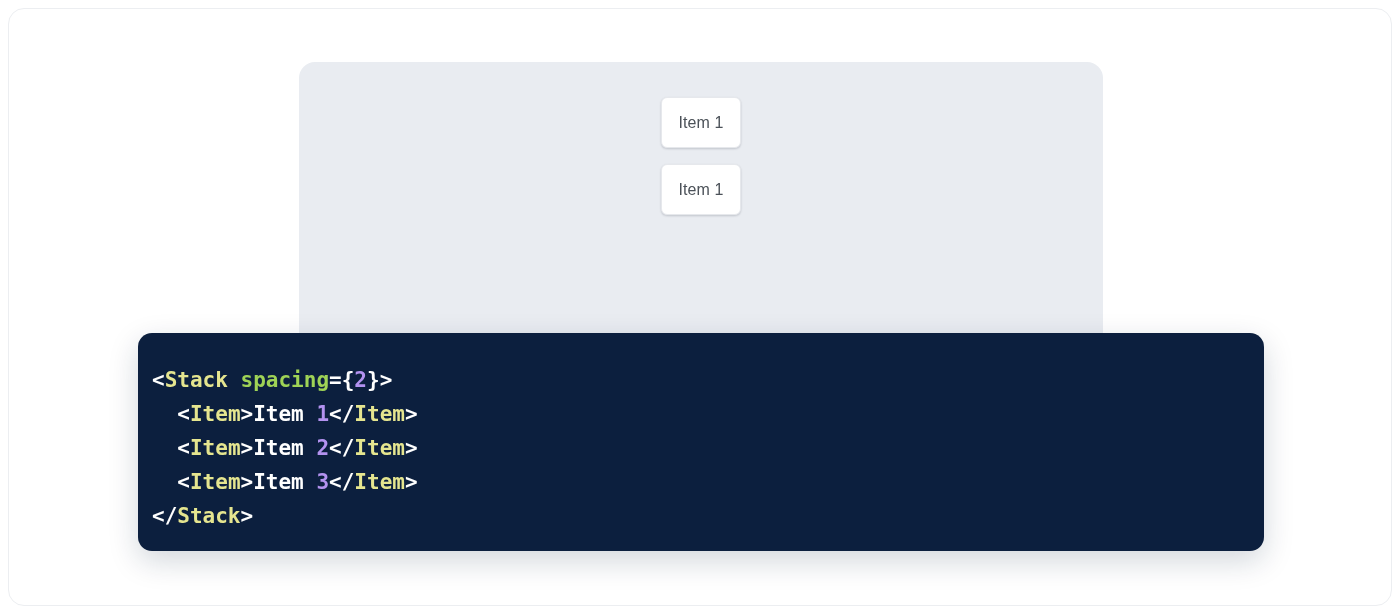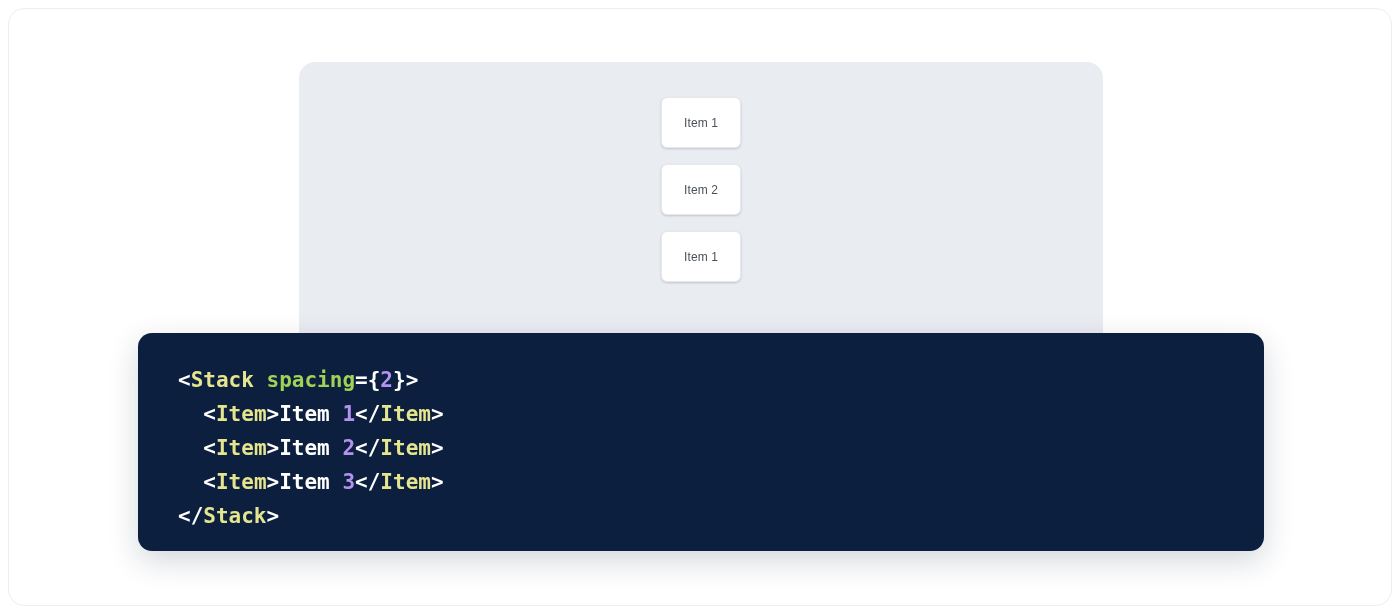--- a/index.html
+++ b/index.html
@@ -52,37 +52,37 @@
   .stack-item {
     width: 80px;
     height: 51px;
     background: #ffffff;
     border: 1px solid #e6e8ec;
     border-radius: 6px;
     box-shadow: 0 1px 2px rgba(16, 24, 40, 0.12), 0 1px 3px rgba(16, 24, 40, 0.06);
     display: flex;
     align-items: center;
     justify-content: center;
-    font-size: 12px;
+    font-size: 16px;
     color: #4b5158;
     letter-spacing: 0.1px;
     user-select: none;
   }
 
   
   .code-block {
     position: absolute;
     left: 129px;
     top: 324px;
     width: 1126px;
     height: 218px;
     background: #0c1f3e;
     border-radius: 14px;
     box-shadow: 0 10px 30px rgba(12, 31, 62, 0.18);
-    padding: 30px 0 0 40px;
+    padding: 30px 0 0 14px;
   }
 
   .code {
     margin: 0;
     font-family: "DejaVu Sans Mono", "Liberation Mono", monospace;
     font-size: 21px;
     line-height: 34px;
     white-space: pre;
     color: #ffffff;
     font-weight: 600;
@@ -98,23 +98,20 @@
 <body>
 
 <div class="page-card">
 
   <div class="preview-panel">
     <div class="stack">
       <div class="stack-item">
         <span>Item 1</span>
       </div>
       <div class="stack-item">
-        <span>Item 2</span>
-      </div>
-      <div class="stack-item">
         <span>Item 1</span>
       </div>
     </div>
   </div>
 
   <div class="code-block">
     <pre class="code" id="code-snippet"><span class="tok-punct">&lt;</span><span class="tok-tag">Stack</span><span class="tok-punct"> </span><span class="tok-attr">spacing</span><span class="tok-punct">={</span><span class="tok-num">2</span><span class="tok-punct">}&gt;</span>
 <span class="tok-punct">  </span><span class="tok-punct">&lt;</span><span class="tok-tag">Item</span><span class="tok-punct">&gt;</span><span class="tok-text">Item </span><span class="tok-num">1</span><span class="tok-punct">&lt;/</span><span class="tok-tag">Item</span><span class="tok-punct">&gt;</span>
 <span class="tok-punct">  </span><span class="tok-punct">&lt;</span><span class="tok-tag">Item</span><span class="tok-punct">&gt;</span><span class="tok-text">Item </span><span class="tok-num">2</span><span class="tok-punct">&lt;/</span><span class="tok-tag">Item</span><span class="tok-punct">&gt;</span>
 <span class="tok-punct">  </span><span class="tok-punct">&lt;</span><span class="tok-tag">Item</span><span class="tok-punct">&gt;</span><span class="tok-text">Item </span><span class="tok-num">3</span><span class="tok-punct">&lt;/</span><span class="tok-tag">Item</span><span class="tok-punct">&gt;</span>

